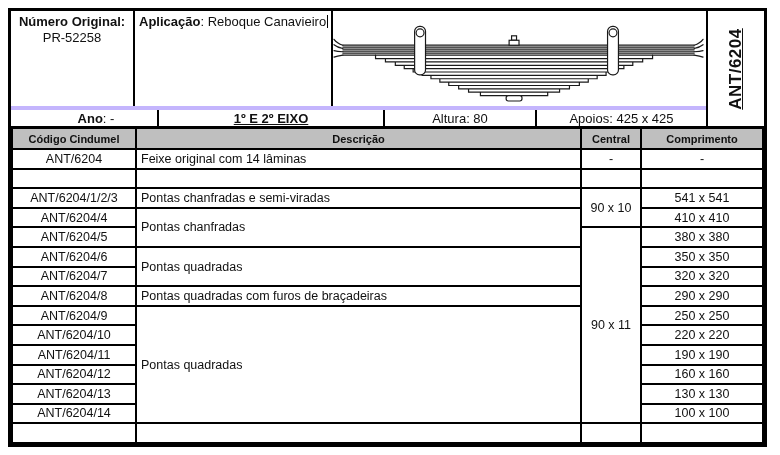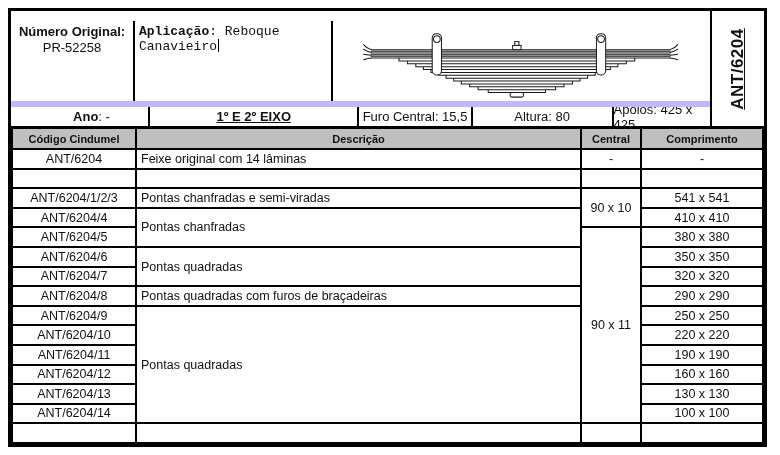--- a/index.html
+++ b/index.html
@@ -8,25 +8,25 @@
     font-family:"Liberation Sans","DejaVu Sans",sans-serif;color:#111;
     -webkit-font-smoothing:antialiased;
   }
   .frame{
     position:absolute;left:8px;top:8px;width:759px;height:439px;
     border:3px solid #000;box-sizing:border-box;background:#fff;
   }
   
   .top{display:flex;width:100%;height:115px;}
   .top-left{flex:1 1 auto;display:flex;flex-direction:column;min-width:0;}
-  .trow1{display:flex;height:114px;margin-top:10px;}
-  .trow2{display:flex;height:19px;border-top:6px solid #c4b5fd;padding-left:24px;}
+  .trow1{display:flex;height:114px;}
+  .trow2{display:flex;height:19px;border-top:4px solid #c4b5fd;padding-left:24px;}
   .cell{box-sizing:border-box;border-right:2px solid #000;overflow:hidden;}
   .c-numero{width:124px;text-align:center;padding-top:3px;font-size:13px;line-height:1.25;}
-  .c-aplic{width:198px;padding:3px 2px 0 4px;font-size:13px;font-family:Liberation Mono, monospace;}
+  .c-aplic{width:198px;padding:3px 2px 0 4px;font-size:13px;}
   .c-draw{flex:1 1 auto;border-right:none;position:relative;}
   .ant-cell{width:58px;border-left:2px solid #000;box-sizing:border-box;position:relative;}
   .ant-text{
     position:absolute;top:50%;left:50%;
     transform:translate(-50%,-50%) rotate(-90deg);
     font-weight:bold;font-size:17px;letter-spacing:.5px;
     text-decoration:underline;white-space:nowrap;
   }
   .c-ano{width:124px;}
   .c-eixo{width:226px;}
@@ -109,21 +109,20 @@
             </svg>
           </div>
         </div>
         <div class="trow2">
           <div class="cell c-ano">
             <span><span class="b">Ano</span><span>: -</span></span>
           </div>
           <div class="cell c-eixo">
             <span class="u">1º E 2º EIXO</span>
           </div>
-          <div class="cell c-furo">Furo Central: 15,5</div>
           <div class="cell c-altura">Altura: 80</div>
           <div class="cell c-apoios">Apoios: 425 x 425</div>
         </div>
       </div>
       <div class="ant-cell">
         <span class="ant-text">ANT/6204</span>
       </div>
     </div>
 
     <table class="main">

